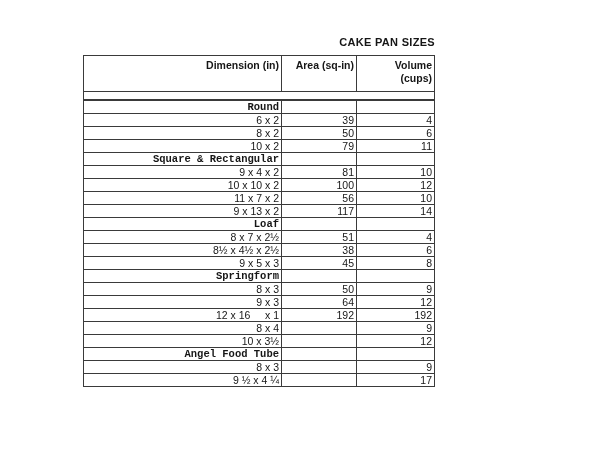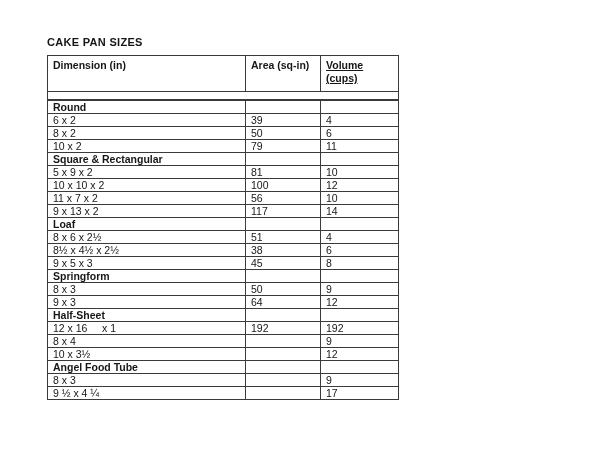--- a/index.html
+++ b/index.html
@@ -12,31 +12,33 @@
     height: 462px;
     position: relative;
     font-family: "Liberation Sans", sans-serif;
     color: #161616;
     overflow: hidden;
   }
   .doc {
     position: absolute;
     left: 47px;
     top: 36px;
+    text-align: right;
   }
   .doc-title {
     font-size: 11px;
     font-weight: bold;
     letter-spacing: 0.3px;
     margin: 0 0 7px 0;
   }
   table.pan-table {
     border-collapse: collapse;
     table-layout: fixed;
     width: 351px;
+    margin-left: 36px;
   }
   col.c-dimension { width: 198px; }
   col.c-area      { width: 75px;  }
   col.c-volume    { width: 78px;  }
   table.pan-table td {
     border: 1px solid #3a3a3a;
     font-size: 10.5px;
     line-height: 12px;
     height: 12px;
     padding: 0 2px 0 5px;
@@ -44,27 +46,28 @@
     overflow: hidden;
     vertical-align: middle;
   }
   table.pan-table thead td {
     font-weight: bold;
     vertical-align: top;
     height: 32px;
     padding-top: 3px;
     line-height: 13px;
   }
-  td.volume-header { white-space: pre-line; text-decoration: underline; }
+  td.volume-header { white-space: pre-line; }
   tr.spacer td {
     height: 7px;
     border-bottom-width: 2px;
   }
   tr.section td:first-child {
     font-weight: bold;
+    font-family: Liberation Mono, monospace;
   }
 </style>
 </head>
 <body>
 
 <div class="doc">
   <h1 class="doc-title">CAKE PAN SIZES</h1>
 
   <table class="pan-table">
     <colgroup>
@@ -103,21 +106,21 @@
           <td>10 x 2</td>
           <td>79</td>
           <td>11</td>
         </tr>
         <tr class="section">
           <td>Square &amp; Rectangular</td>
           <td></td>
           <td></td>
         </tr>
         <tr>
-          <td>5 x 9 x 2</td>
+          <td>9 x 4 x 2</td>
           <td>81</td>
           <td>10</td>
         </tr>
         <tr>
           <td>10 x 10 x 2</td>
           <td>100</td>
           <td>12</td>
         </tr>
         <tr>
           <td>11 x 7 x 2</td>
@@ -128,21 +131,21 @@
           <td>9 x 13 x 2</td>
           <td>117</td>
           <td>14</td>
         </tr>
         <tr class="section">
           <td>Loaf</td>
           <td></td>
           <td></td>
         </tr>
         <tr>
-          <td>8 x 6 x 2½</td>
+          <td>8 x 7 x 2½</td>
           <td>51</td>
           <td>4</td>
         </tr>
         <tr>
           <td>8½ x 4½ x 2½</td>
           <td>38</td>
           <td>6</td>
         </tr>
         <tr>
           <td>9 x 5 x 3</td>
@@ -156,25 +159,20 @@
         </tr>
         <tr>
           <td>8 x 3</td>
           <td>50</td>
           <td>9</td>
         </tr>
         <tr>
           <td>9 x 3</td>
           <td>64</td>
           <td>12</td>
-        </tr>
-        <tr class="section">
-          <td>Half-Sheet</td>
-          <td></td>
-          <td></td>
         </tr>
         <tr>
           <td>12 x 16&nbsp;&nbsp;&nbsp;&nbsp; x 1</td>
           <td>192</td>
           <td>192</td>
         </tr>
         <tr>
           <td>8 x 4</td>
           <td></td>
           <td>9</td>

